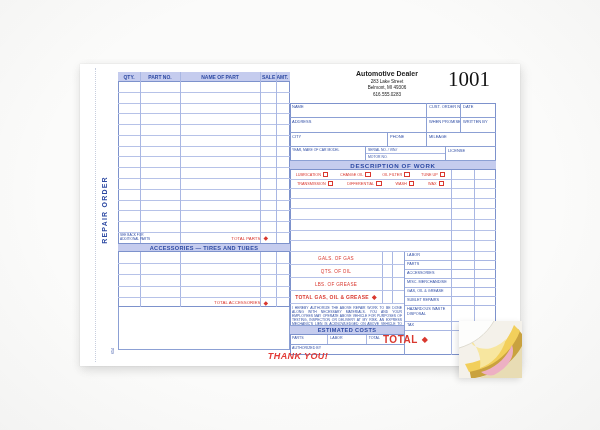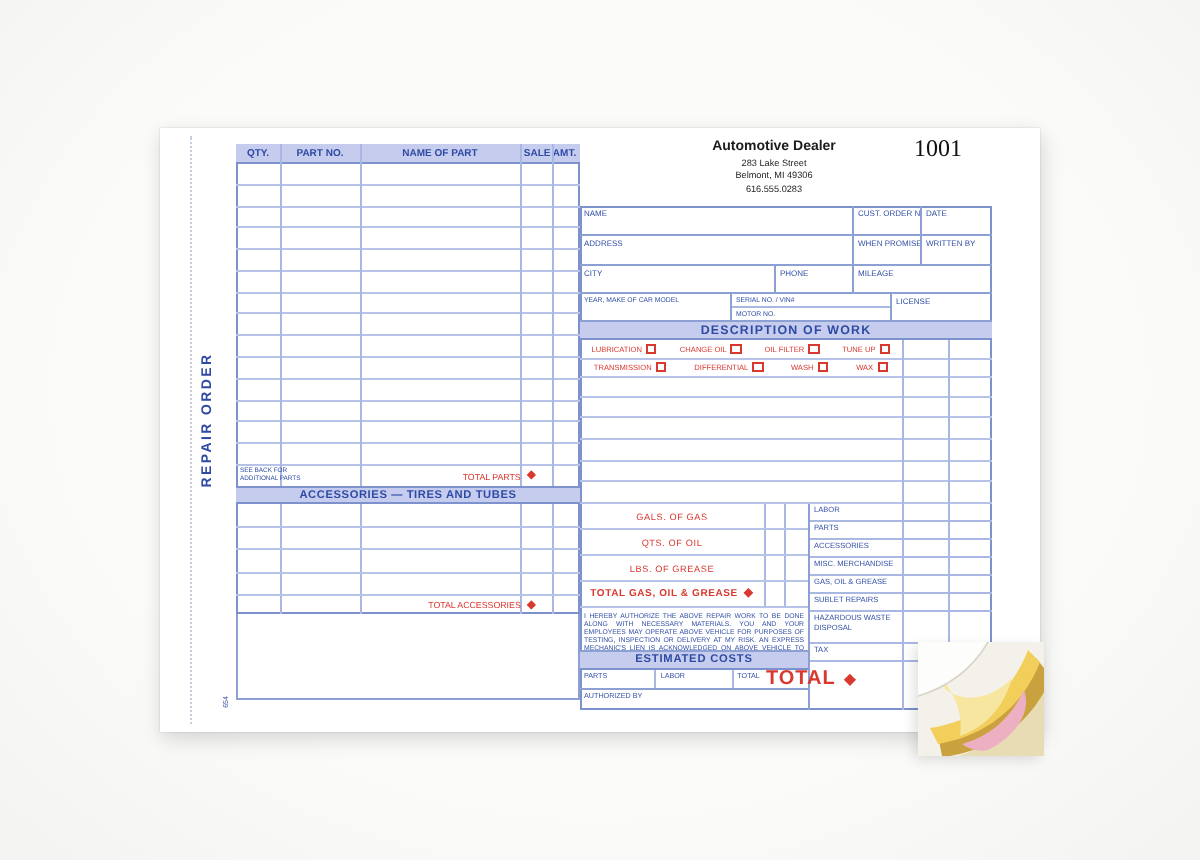--- a/index.html
+++ b/index.html
@@ -45,21 +45,21 @@
   .acc-rows{position:absolute;left:0;top:180px;width:172px;height:46px;display:grid;grid-template-rows:repeat(4,1fr);}
   .acc-rows > div{border-bottom:1px solid #b6c2e8;}
   .acc-totalrow{position:absolute;left:0;top:226px;width:172px;height:9px;display:flex;align-items:center;}
   .total-acc{margin-left:auto;margin-right:22px;font-size:4.4px;color:#d9382f;display:flex;align-items:center;gap:3px;white-space:nowrap;}
   .blank-box{position:absolute;left:0;top:235px;width:172px;height:43px;border:1px solid #8ca0d4;border-top:none;box-sizing:border-box;}
   
   .right-col{position:absolute;left:210px;top:0;width:206px;height:292px;}
   .dealer-info{position:absolute;left:37px;top:6px;width:120px;text-align:center;color:#1c1c1c;}
   .dealer-name{font-size:7px;font-weight:bold;line-height:1.25;}
   .dealer-line{font-size:4.6px;line-height:1.45;}
-  .invoice-number{position:absolute;left:156px;top:3px;width:46px;text-align:center;font-family:"Liberation Serif", serif;font-size:12px;color:#111;}
+  .invoice-number{position:absolute;left:156px;top:3px;width:46px;text-align:center;font-family:"Liberation Serif", serif;font-size:21px;color:#111;}
   .rc-frame{position:absolute;left:0;top:39px;width:206px;height:252px;border:1px solid #7d92cc;box-sizing:border-box;}
   .ig-row{position:absolute;left:0;width:206px;display:flex;box-sizing:border-box;border-bottom:1px solid #8ca0d4;}
   .ig-cell{box-sizing:border-box;border-right:1px solid #8ca0d4;padding:1px 0 0 2px;font-size:4px;color:#3350a6;overflow:hidden;white-space:nowrap;}
   .ig-cell:last-child{border-right:none;}
   .band{position:absolute;left:0;width:206px;height:9px;background:#c5ccee;border-bottom:1px solid #7d92cc;box-sizing:border-box;
     font-size:6.2px;font-weight:bold;color:#2e4aa3;text-align:center;line-height:9px;letter-spacing:.6px;}
   .check-row{position:absolute;left:0;width:161px;height:9px;display:flex;align-items:center;justify-content:space-around;border-bottom:none;}
   .check-item{display:flex;align-items:center;gap:2px;font-size:3.8px;color:#d9382f;white-space:nowrap;}
   .checkbox{width:3.5px;height:3.5px;border:0.6px solid #d9382f;display:inline-block;}
   .hline{position:absolute;left:0;width:206px;height:0;border-top:1px solid #b6c2e8;}
@@ -350,20 +350,21 @@
       <div class="est-cell">TOTAL</div>
     </div>
     <div class="auth-row">AUTHORIZED BY</div>
 
     <div class="grand-total">
       <span class="gt-text">TOTAL</span>
       <span class="diamond">◆</span>
     </div>
   </div>
 
+  <div class="thankyou">THANK YOU!</div>
 </div>
 
 <div class="carbon-inset">
   <svg width="63" height="57" viewBox="0 0 63 57">
     <rect width="63" height="57" fill="#f4f1ea"></rect>
     <path d="M63 18 L63 57 L20 57 C39 51 53 39 63 18 Z" fill="#e8dcb4"></path>
     <path d="M10 47 C35 43 51 29 59 8 L63 13 L63 25 C53 43 37 53 16 57 L12 57 Z" fill="#c9a23f"></path>
     <path d="M6 43 C31 39 47 25 55 4 L61 10 C53 31 35 47 10 51 Z" fill="#f2cf5b"></path>
     <path d="M2 8 C17 22 23 33 21 47 C33 43 43 33 47 18 C37 28 25 31 14 24 Z" fill="#f7e69f"></path>
     <path d="M22 51 C37 47 47 37 53 24 C57 35 49 47 35 54 C31 55 26 54 22 51 Z" fill="#edb0c3"></path>

